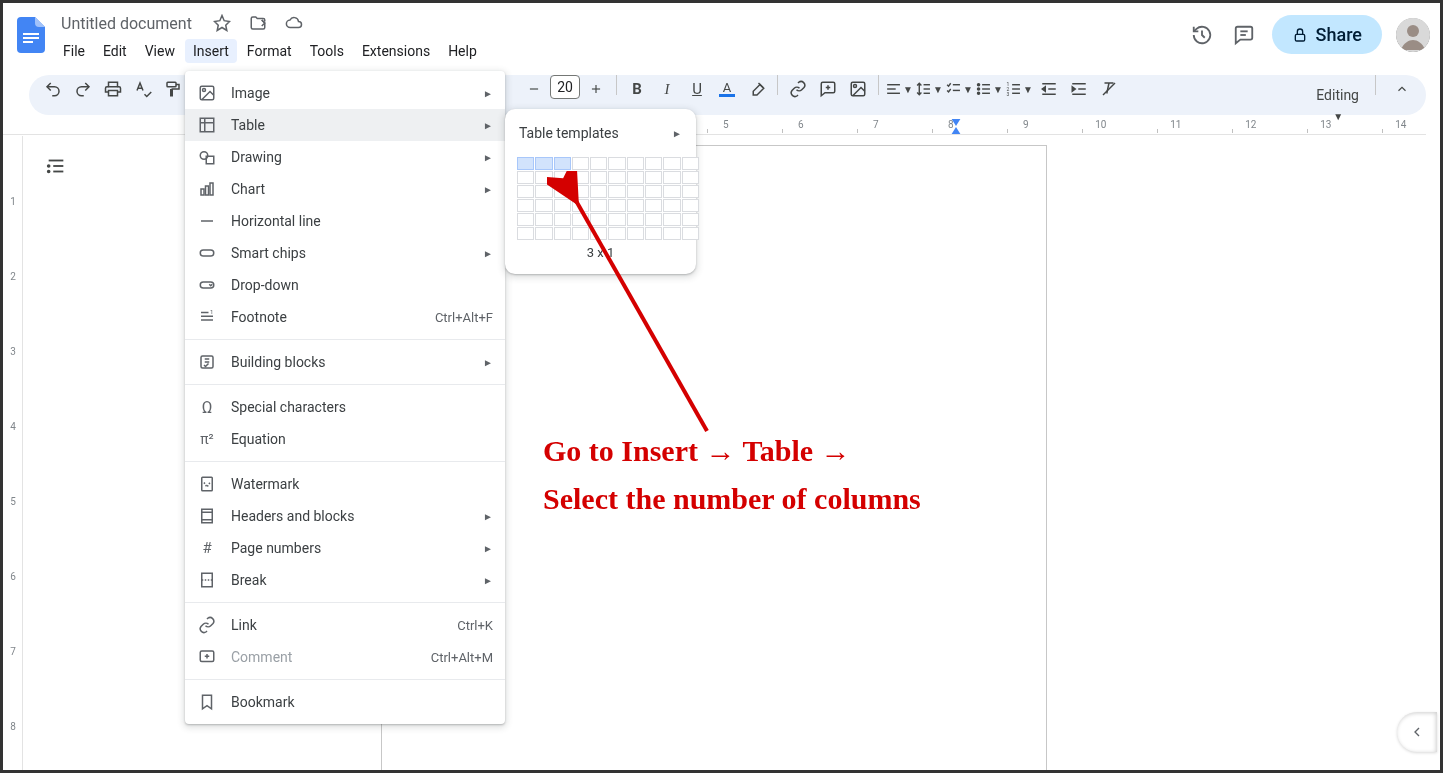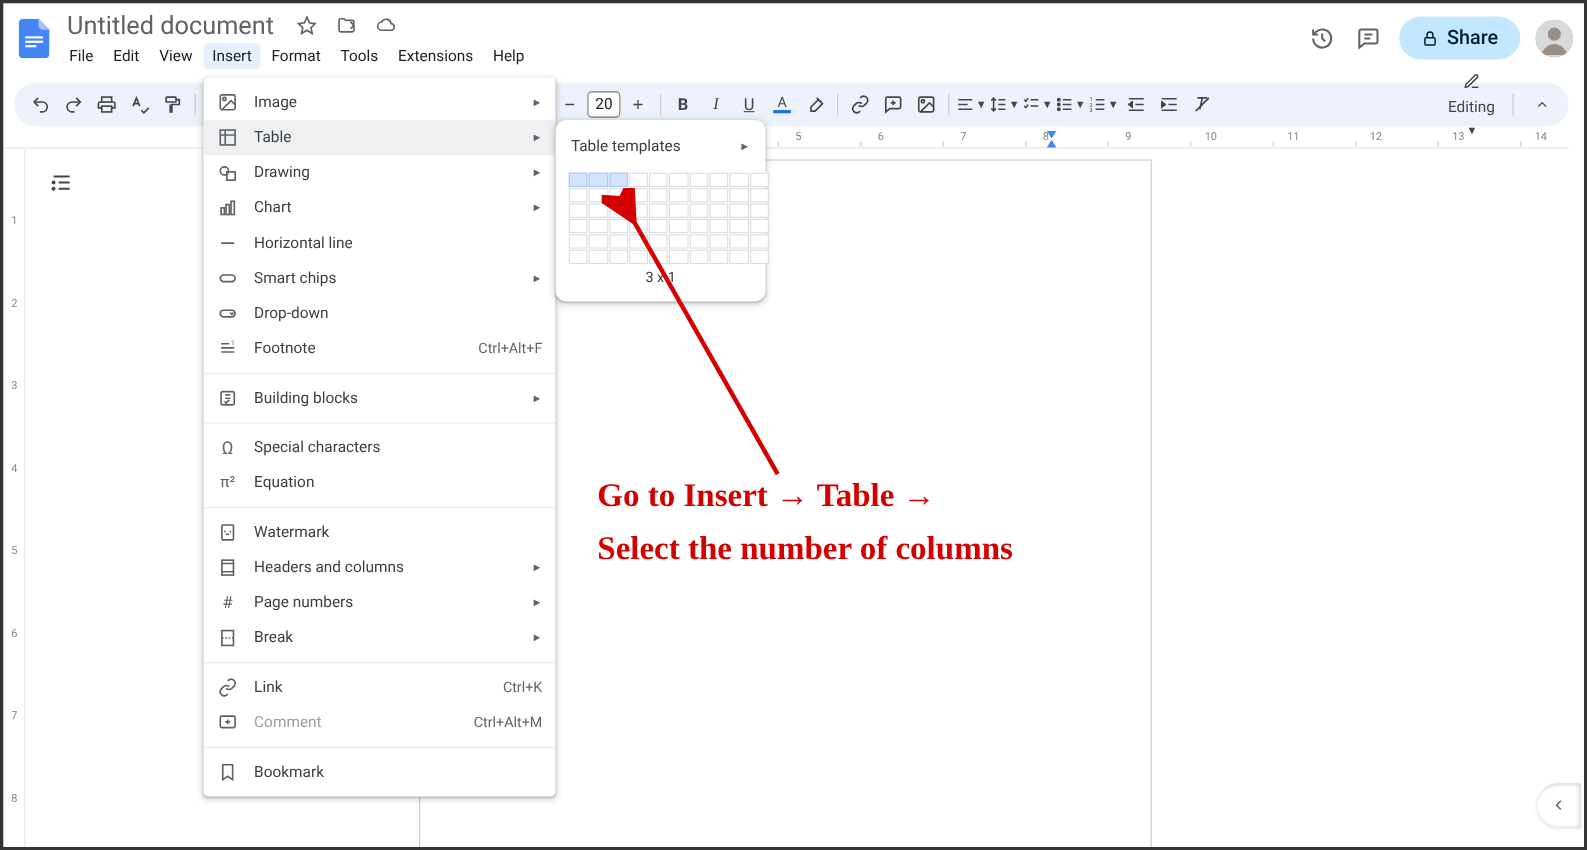--- a/index.html
+++ b/index.html
@@ -4,33 +4,33 @@
 <style>
   * { box-sizing: border-box; }
   html, body { margin: 0; padding: 0; font-family: "Google Sans", Roboto, Arial, sans-serif; background: #fff; color: #202124; font-size: 14px; overflow: hidden; }
   body { width: 1443px; height: 773px; border: 3px solid #333; position: relative; }
 
   
   .titlebar { position: absolute; left: 0; right: 0; top: 0; height: 64px; display: flex; align-items: flex-start; padding: 6px 10px 0 8px; }
   .docs-logo { width: 40px; height: 40px; display: flex; align-items: center; justify-content: center; margin-top: 6px; }
   .title-area { display: flex; flex-direction: column; margin-left: 4px; }
   .title-row { display: flex; align-items: center; gap: 10px; height: 28px; }
-  .doc-title { font-size: 23px; color: #5f6368; padding: 2px 6px; }
+  .doc-title { font-size: 16px; color: #5f6368; padding: 2px 6px; }
   .title-icons { display: flex; gap: 8px; color: #5f6368; }
   .menubar { display: flex; gap: 2px; height: 28px; align-items: center; font-size: 14px; color: #202124; }
   .menubar span { padding: 4px 8px; border-radius: 4px; cursor: default; }
   .menubar span.active { background: #e8f0fe; }
   .right-cluster { margin-left: auto; display: flex; align-items: center; gap: 14px; margin-top: 6px; }
   .icon-btn { width: 28px; height: 28px; display: flex; align-items: center; justify-content: center; color: #5f6368; }
   .share-btn { display: flex; align-items: center; gap: 8px; background: #c2e7ff; color: #001d35; padding: 9px 20px; border-radius: 40px; font-weight: 500; font-size: 18px; }
   .avatar { width: 34px; height: 34px; border-radius: 50%; background: linear-gradient(#bbb,#888); overflow: hidden; display: flex; align-items: center; justify-content: center;}
   .avatar svg { width: 34px; height: 34px; }
 
   
-  .toolbar { position: absolute; top: 72px; left: 10px; right: 14px; height: 40px; background: #edf2fa; border-radius: 24px; display: flex; align-items: center; padding: 0 10px; gap: 2px; }
+  .toolbar { position: absolute; top: 72px; left: 26px; right: 14px; height: 40px; background: #edf2fa; border-radius: 24px; display: flex; padding: 0 10px; gap: 2px; }
   .tb-btn { width: 28px; height: 28px; display: flex; align-items: center; justify-content: center; color: #444746; border-radius: 4px; }
   .tb-sep { width: 1px; height: 20px; background: #c7c7c7; margin: 0 4px; }
   .font-size-box { width: 30px; height: 24px; border: 1px solid #747775; border-radius: 4px; display: flex; align-items: center; justify-content: center; font-size: 14px; background: #fff;}
   .tb-dropdown-arrow { font-size: 10px; color: #444746; margin-left: 1px; }
   .editing-pill { margin-left: auto; display: flex; align-items: center; gap: 8px; padding: 4px 10px; border-radius: 4px; color: #444746; flex-direction: column; }
   .collapse-btn { width: 28px; height: 28px; display: flex; align-items: center; justify-content: center; color: #444746; margin-left: 6px;}
 
   
   .ruler { position: absolute; top: 116px; left: 0; right: 14px; height: 16px; border-bottom: 1px solid #e3e3e3; overflow: hidden; }
   .ruler-inner { position: absolute; left: 404px; top: 0; height: 16px; display: flex; color: #80868b; font-size: 10px;}
@@ -489,21 +489,21 @@
     <span class="mi-label">Watermark</span>
   </div>
   <div class="menu-item">
     <span class="mi-icon">
         <svg width="18" height="18" viewBox="0 0 24 24" fill="none" stroke="currentColor" stroke-width="2">
           <rect x="5" y="3" width="14" height="18"></rect>
           <line x1="5" y1="7" x2="19" y2="7"></line>
           <line x1="5" y1="17" x2="19" y2="17"></line>
         </svg>
       </span>
-    <span class="mi-label">Headers and columns</span>
+    <span class="mi-label">Headers and blocks</span>
     <span class="mi-arrow">►</span>
   </div>
   <div class="menu-item">
     <span class="mi-icon">
         <span style="font-size:15px">#</span>
       </span>
     <span class="mi-label">Page numbers</span>
     <span class="mi-arrow">►</span>
   </div>
   <div class="menu-item">

